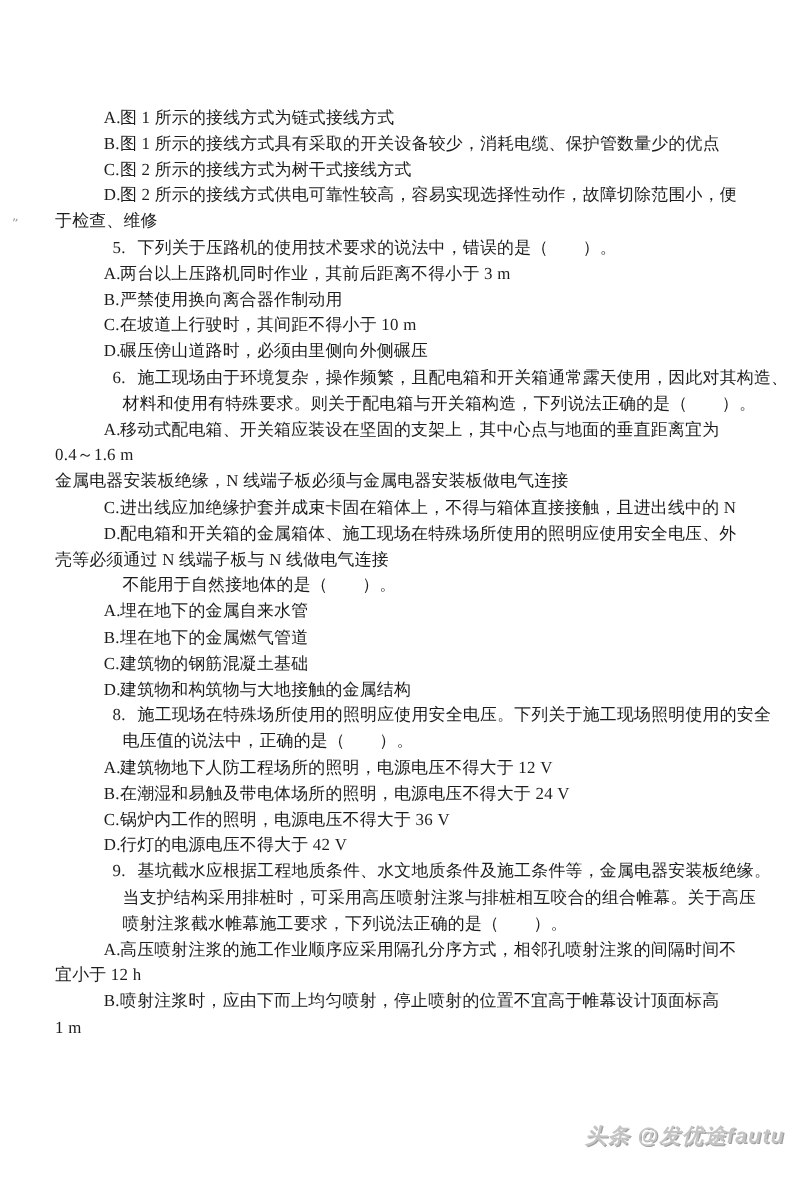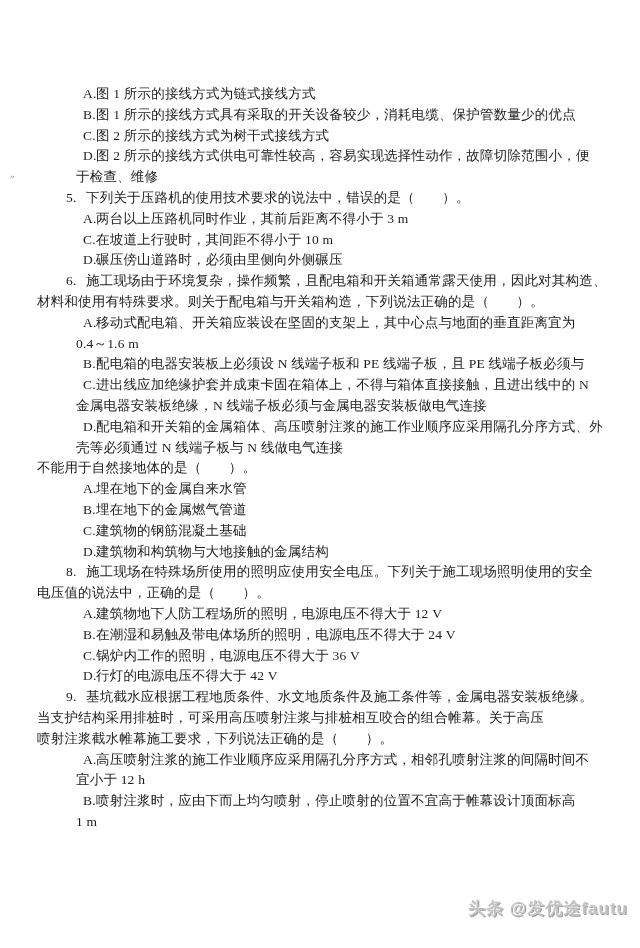--- a/index.html
+++ b/index.html
@@ -21,37 +21,38 @@
     width: 640px;
     font-family: Liberation Serif, serif;
   }
   .line {
     line-height: 20.8px;
     font-size: 13.5px;
     letter-spacing: 0.2px;
     white-space: nowrap;
   }
   
-  .q-line { padding-left: 66px; }
+  .q-line { padding-left: 90px; }
   .q-num  { display: inline-block; width: 20px; }
   
-  .stem-cont { padding-left: 37px; }
+  .stem-cont { padding-left: 98px; }
   
   .opt { padding-left: 83px; }
   .opt-label { display: inline-block; width: 13px; }
-  .opt-cont { padding-left: 76px; }
+  .opt-cont { padding-left: 44px; }
   .watermark {
     position: absolute;
     top: 897px; right: 12px;
     font-family: "Liberation Sans", "DejaVu Sans", sans-serif;
     font-size: 17px;
     font-weight: bold;
     letter-spacing: 1px;
     color: var(--watermark-color, #c4c4c4);
     text-shadow: -1px -1px 0 #ffffff, 1px 1px 0 #9f9f9f;
+    font-style: italic;
   }
   .stray-mark {
     position: absolute;
     top: 174px; left: 9px;
     font-size: 10px;
     color: #9a9a9a;
     transform: rotate(10deg);
     font-family: "DejaVu Sans", sans-serif;
   }
 </style>
@@ -68,33 +69,33 @@
       <div class="line opt"><span class="opt-label">A.</span><span>图 1 所示的接线方式为链式接线方式</span></div>
       <div class="line opt"><span class="opt-label">B.</span><span>图 1 所示的接线方式具有采取的开关设备较少，消耗电缆、保护管数量少的优点</span></div>
       <div class="line opt"><span class="opt-label">C.</span><span>图 2 所示的接线方式为树干式接线方式</span></div>
       <div class="line opt"><span class="opt-label">D.</span><span>图 2 所示的接线方式供电可靠性较高，容易实现选择性动作，故障切除范围小，便</span></div>
       <div class="line opt-cont">于检查、维修</div>
     </div>
 
     <div>
       <div class="line q-line"><span class="q-num">5.</span><span>下列关于压路机的使用技术要求的说法中，错误的是（　　）。</span></div>
       <div class="line opt"><span class="opt-label">A.</span><span>两台以上压路机同时作业，其前后距离不得小于 3 m</span></div>
+      <div class="line opt"><span class="opt-label">B.</span><span>严禁使用换向离合器作制动用</span></div>
       <div class="line opt"><span class="opt-label">C.</span><span>在坡道上行驶时，其间距不得小于 10 m</span></div>
       <div class="line opt"><span class="opt-label">D.</span><span>碾压傍山道路时，必须由里侧向外侧碾压</span></div>
     </div>
 
     <div>
       <div class="line q-line"><span class="q-num">6.</span><span>施工现场由于环境复杂，操作频繁，且配电箱和开关箱通常露天使用，因此对其构造、</span></div>
       <div class="line stem-cont">材料和使用有特殊要求。则关于配电箱与开关箱构造，下列说法正确的是（　　）。</div>
       <div class="line opt"><span class="opt-label">A.</span><span>移动式配电箱、开关箱应装设在坚固的支架上，其中心点与地面的垂直距离宜为</span></div>
       <div class="line opt-cont">0.4～1.6 m</div>
-      <div class="line opt"><span class="opt-label">B.</span><span>配电箱的电器安装板上必须设 N 线端子板和 PE 线端子板，且 PE 线端子板必须与</span></div>
+      <div class="line opt-cont">金属电器安装板绝缘，N 线端子板必须与金属电器安装板做电气连接</div>
       <div class="line opt"><span class="opt-label">C.</span><span>进出线应加绝缘护套并成束卡固在箱体上，不得与箱体直接接触，且进出线中的 N</span></div>
-      <div class="line opt-cont">金属电器安装板绝缘，N 线端子板必须与金属电器安装板做电气连接</div>
-      <div class="line opt"><span class="opt-label">D.</span><span>配电箱和开关箱的金属箱体、高压喷射注浆的施工作业顺序应采用隔孔分序方式、外</span></div>
+      <div class="line opt"><span class="opt-label">D.</span><span>配电箱和开关箱的金属箱体、施工现场在特殊场所使用的照明应使用安全电压、外</span></div>
       <div class="line opt-cont">壳等必须通过 N 线端子板与 N 线做电气连接</div>
     </div>
 
     <div>
       <div class="line stem-cont">不能用于自然接地体的是（　　）。</div>
       <div class="line opt"><span class="opt-label">A.</span><span>埋在地下的金属自来水管</span></div>
       <div class="line opt"><span class="opt-label">B.</span><span>埋在地下的金属燃气管道</span></div>
       <div class="line opt"><span class="opt-label">C.</span><span>建筑物的钢筋混凝土基础</span></div>
       <div class="line opt"><span class="opt-label">D.</span><span>建筑物和构筑物与大地接触的金属结构</span></div>
     </div>

